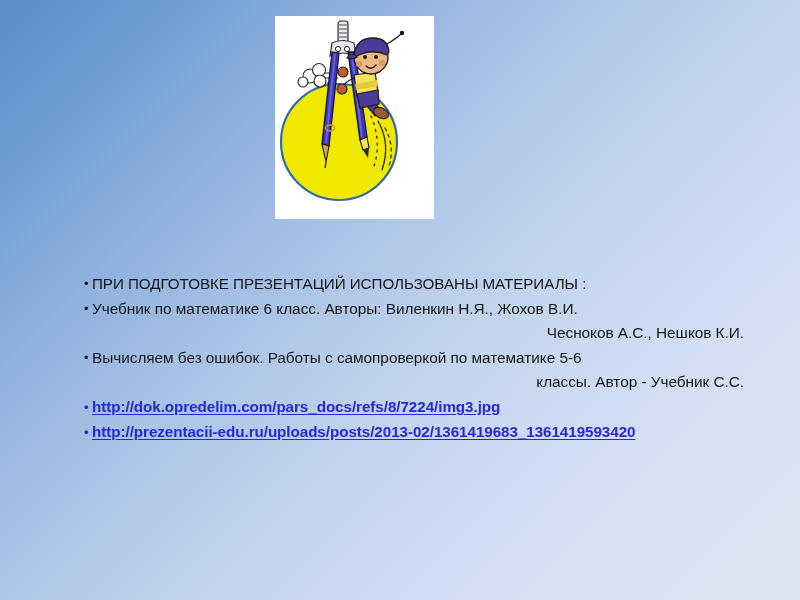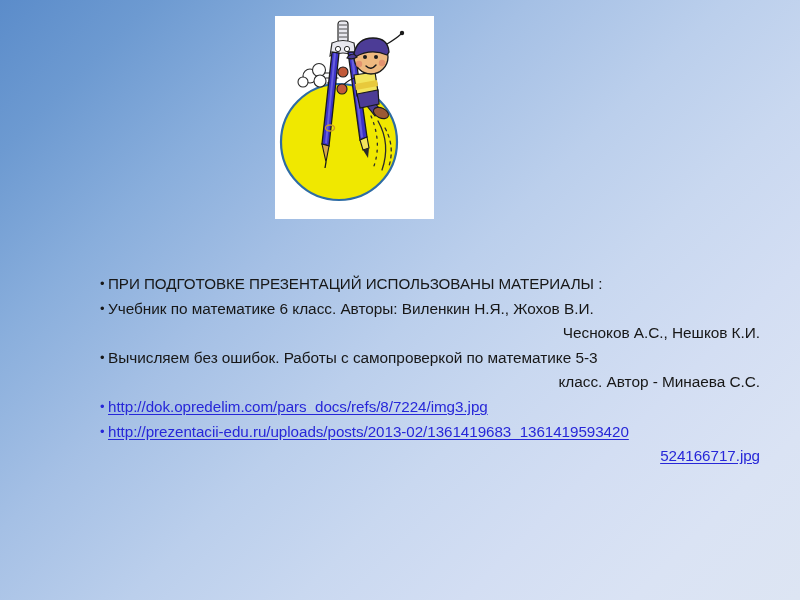--- a/index.html
+++ b/index.html
@@ -44,21 +44,20 @@
     width: 159px;
     height: 203px;
   }
 
   
   #body-text {
     position: absolute;
     left: 84px;
     top: 272px;
     width: 660px;
-    margin-left: 16px;
   }
   .line {
     position: relative;
     font-size: 15.4px;
     line-height: 24.6px;
     color: #171717;
     white-space: pre;
     letter-spacing: -0.05px;
   }
   .line.bulleted {
@@ -75,20 +74,21 @@
   }
   .line.cont {
     padding-left: 8px;
     text-align: right;
   }
   .line.link {
     color: #2727d8;
     text-decoration: underline;
     text-underline-offset: 1.5px;
     font-size: 15.2px;
+    font-weight: bold;
   }
   .line.link::before {
     color: #2727d8;
     text-decoration: none;
   }
   .line.caps {
     font-size: 15.2px;
   }
 </style>
 </head>
@@ -173,20 +173,19 @@
         <circle cx="107" cy="47" r="3.2" fill="#e08a6a" opacity="0.8"></circle>
         <path d="M91 50 Q96 55 101 49" fill="none" stroke="#1a1a1a" stroke-width="1.4" stroke-linecap="round"></path>
       </g>
     </svg>
   </div>
 
   <div id="body-text">
     <div class="line bulleted caps">ПРИ ПОДГОТОВКЕ ПРЕЗЕНТАЦИЙ ИСПОЛЬЗОВАНЫ МАТЕРИАЛЫ :</div>
     <div class="line bulleted">Учебник по математике 6 класс. Авторы: Виленкин Н.Я., Жохов В.И.</div>
     <div class="line cont">Чесноков А.С., Нешков К.И.</div>
-    <div class="line bulleted">Вычисляем без ошибок. Работы с самопроверкой по математике 5-3</div>
-    <div class="line cont">класс. Автор - Минаева С.С.</div>
+    <div class="line bulleted">Вычисляем без ошибок. Работы с самопроверкой по математике 5-6</div>
+    <div class="line cont">классы. Автор - Учебник С.С.</div>
     <div class="line bulleted link">http://dok.opredelim.com/pars_docs/refs/8/7224/img3.jpg</div>
     <div class="line bulleted link">http://prezentacii-edu.ru/uploads/posts/2013-02/1361419683_1361419593420</div>
-    <div class="line cont link">524166717.jpg</div>
   </div>
 
 </div>
 
 </body></html>

